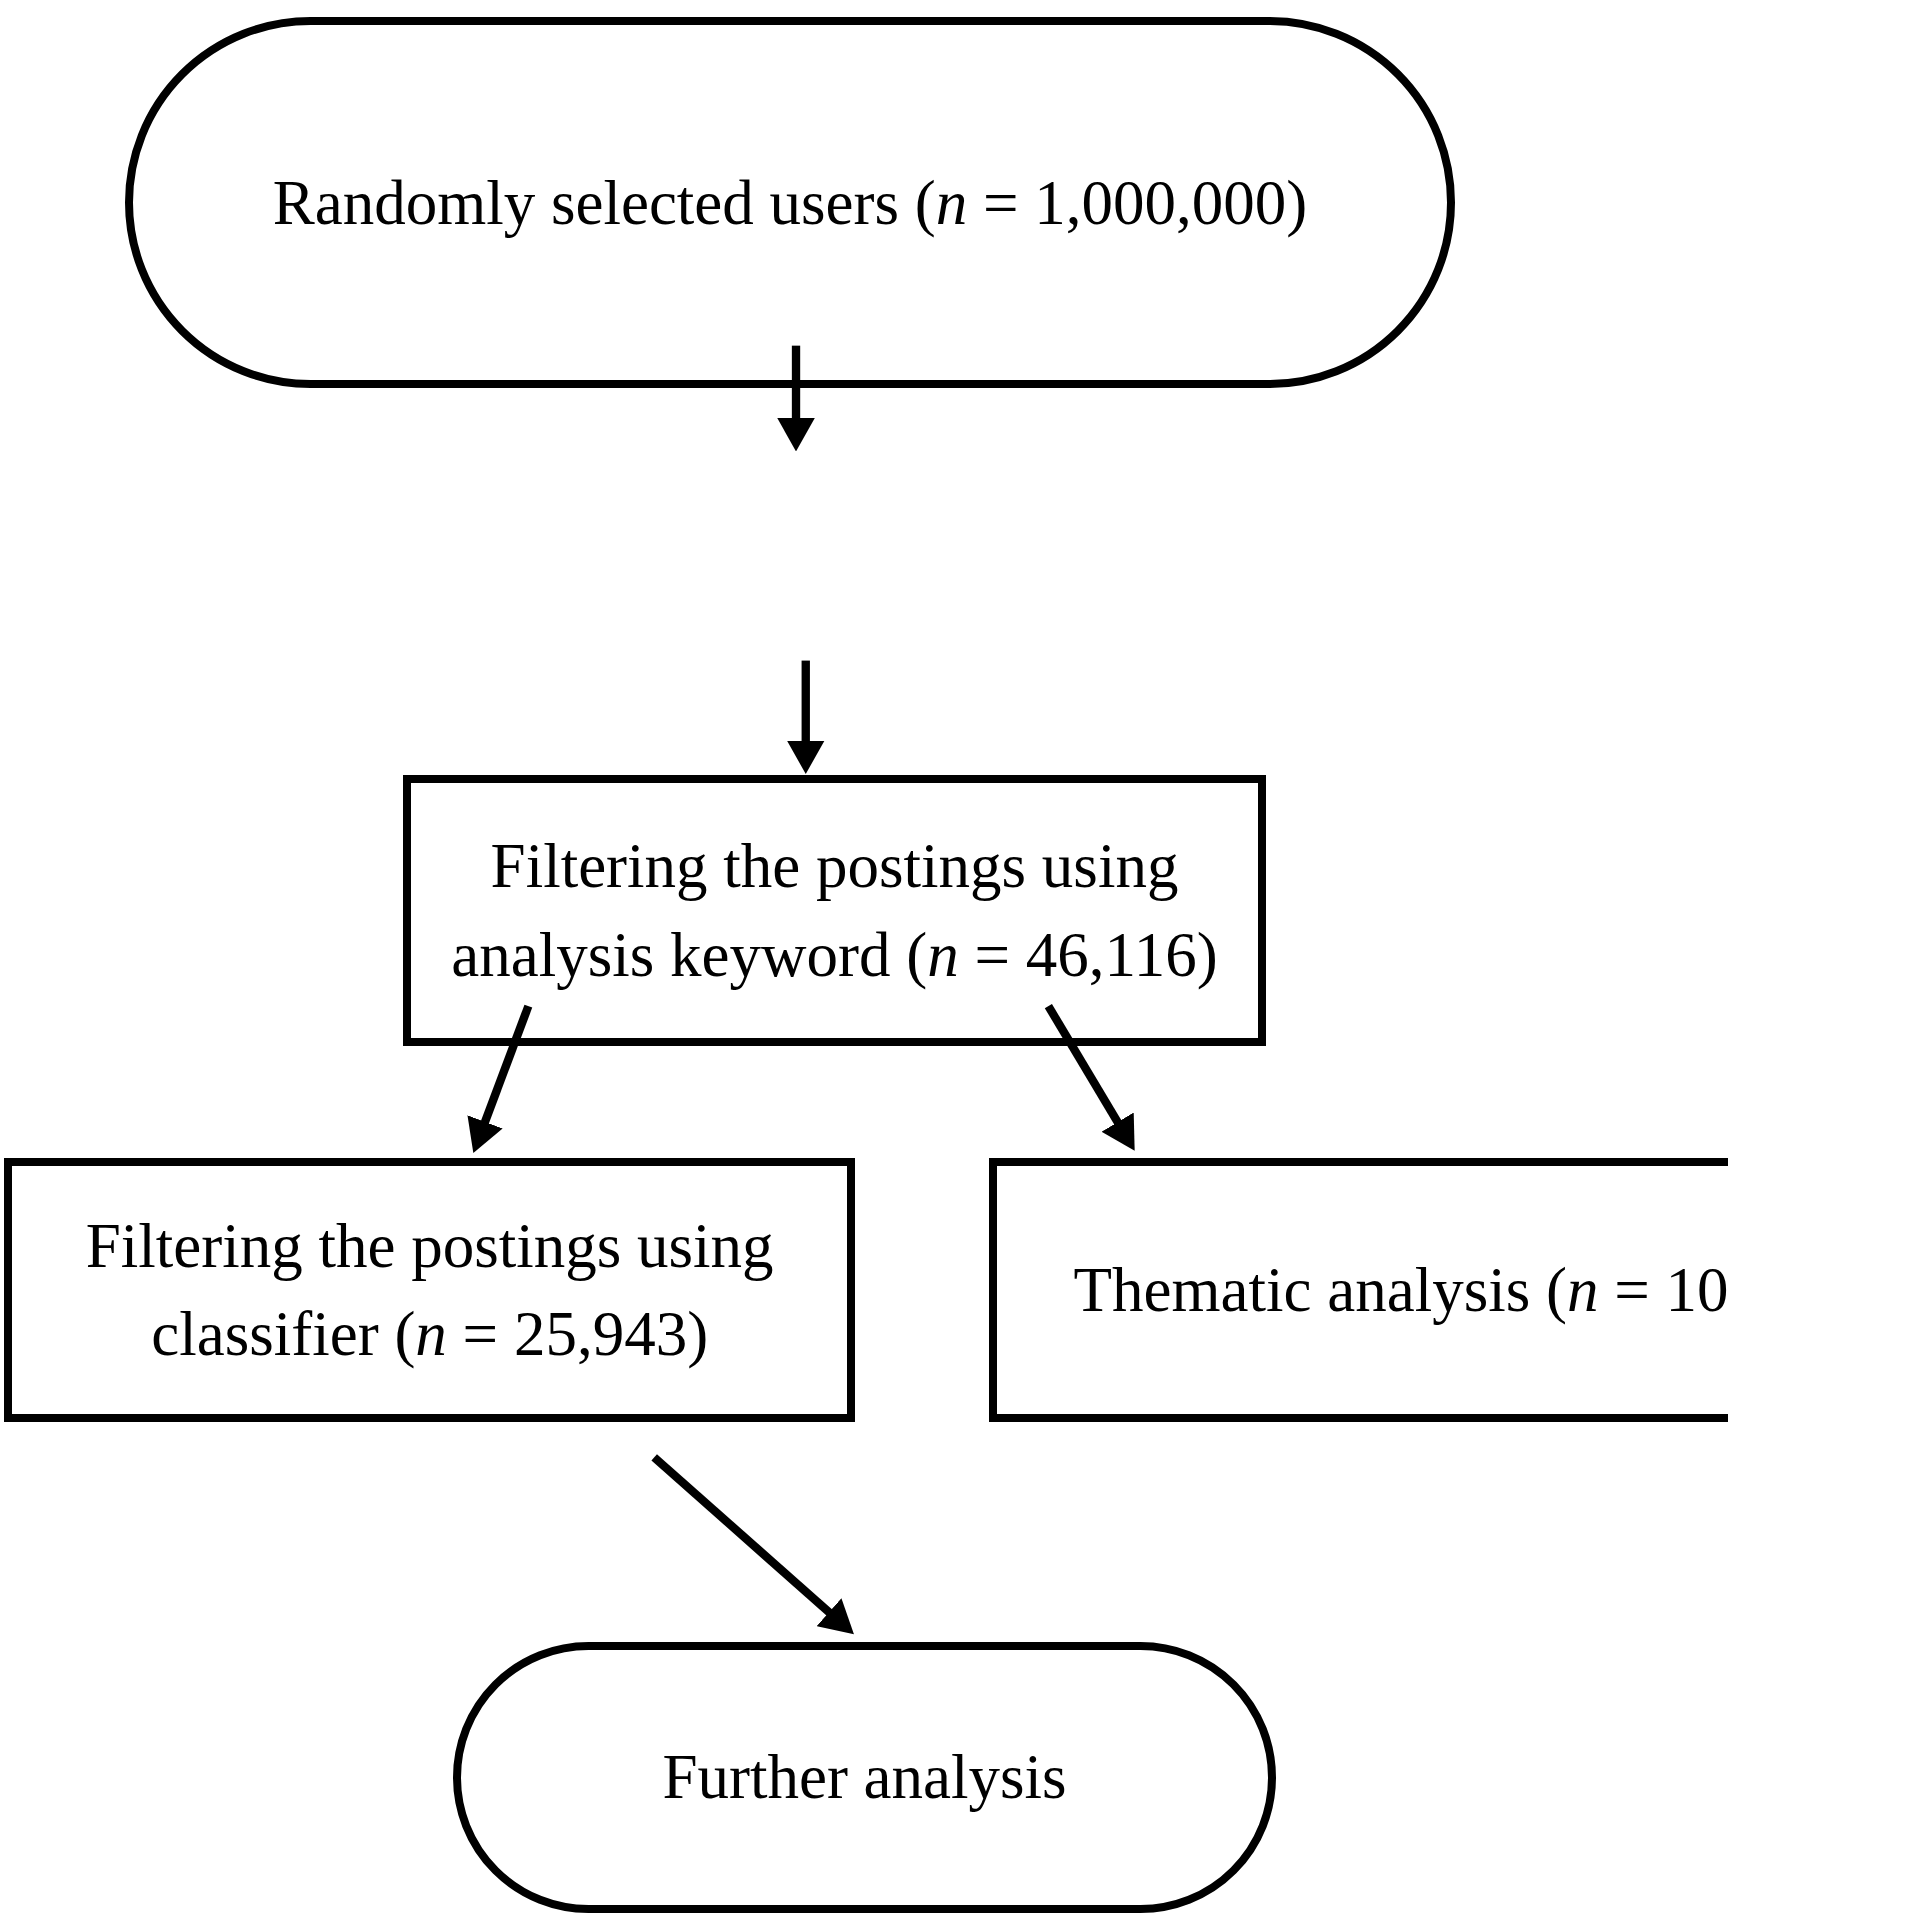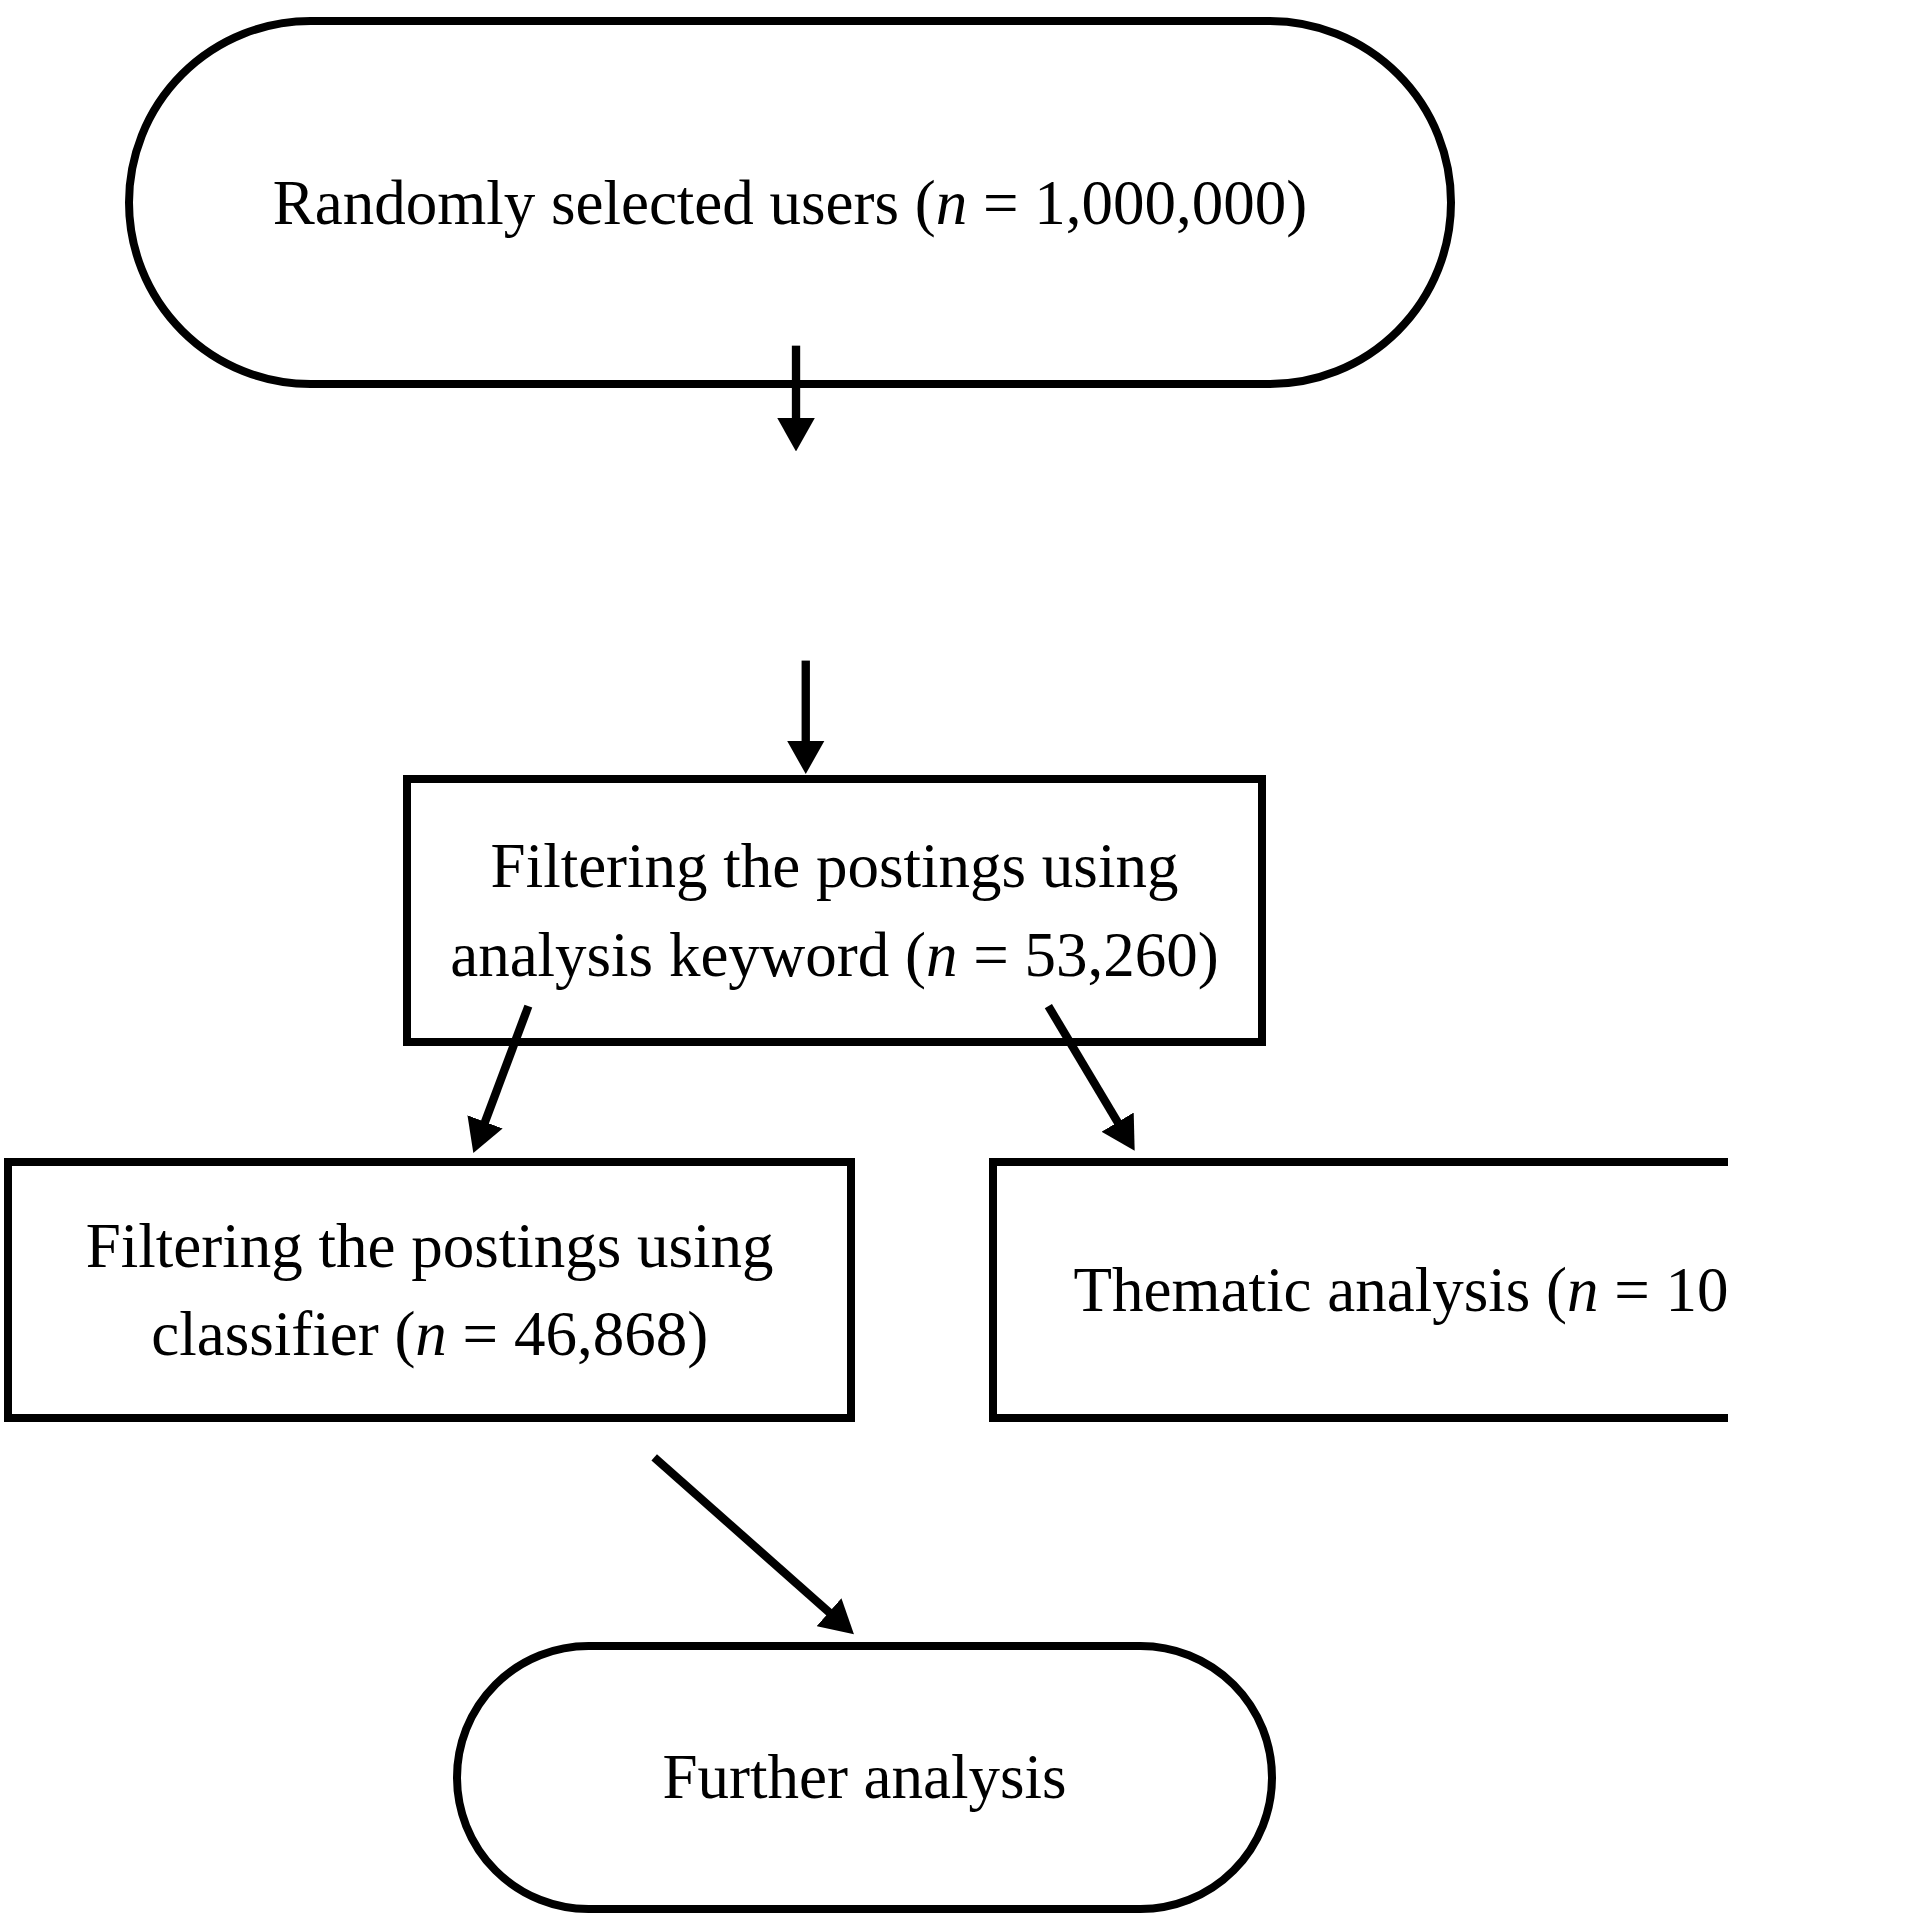--- a/index.html
+++ b/index.html
@@ -55,26 +55,26 @@
 
 <div class="canvas">
 
   <div id="n1" class="node stadium1">
     <div class="line"><span>Randomly selected users (</span><span class="it">n</span><span> = 1,000,000)</span></div>
   </div>
 
 
   <div id="n3" class="node">
     <div class="line"><span>Filtering the postings using</span></div>
-    <div class="line"><span>analysis keyword (</span><span class="it">n</span><span> = 53,260)</span></div>
+    <div class="line"><span>analysis keyword (</span><span class="it">n</span><span> = 46,116)</span></div>
   </div>
 
   <div id="n4" class="node">
     <div class="line"><span>Filtering the postings using</span></div>
-    <div class="line"><span>classifier (</span><span class="it">n</span><span> = 46,868)</span></div>
+    <div class="line"><span>classifier (</span><span class="it">n</span><span> = 25,943)</span></div>
   </div>
 
   <div id="n5" class="node">
     <div class="line"><span>Thematic analysis (</span><span class="it">n</span><span> = 1000)</span></div>
   </div>
 
   <div id="n6" class="node stadium2">
     <div class="line"><span>Further analysis</span></div>
   </div>
 

